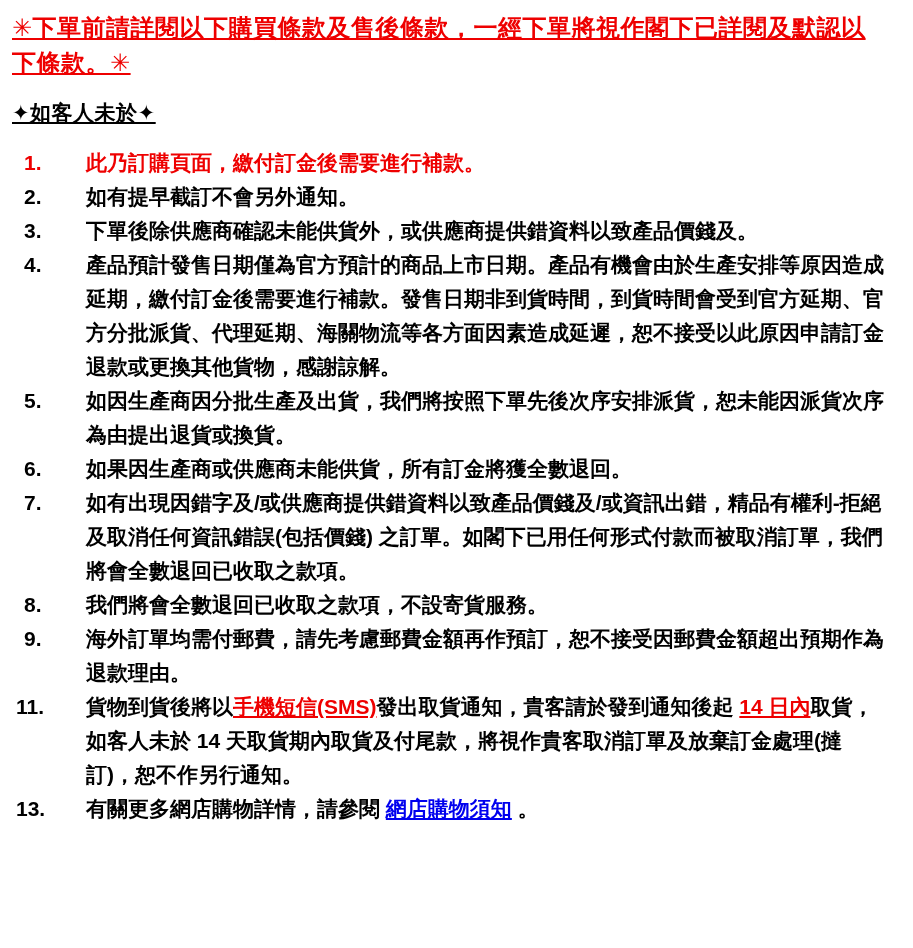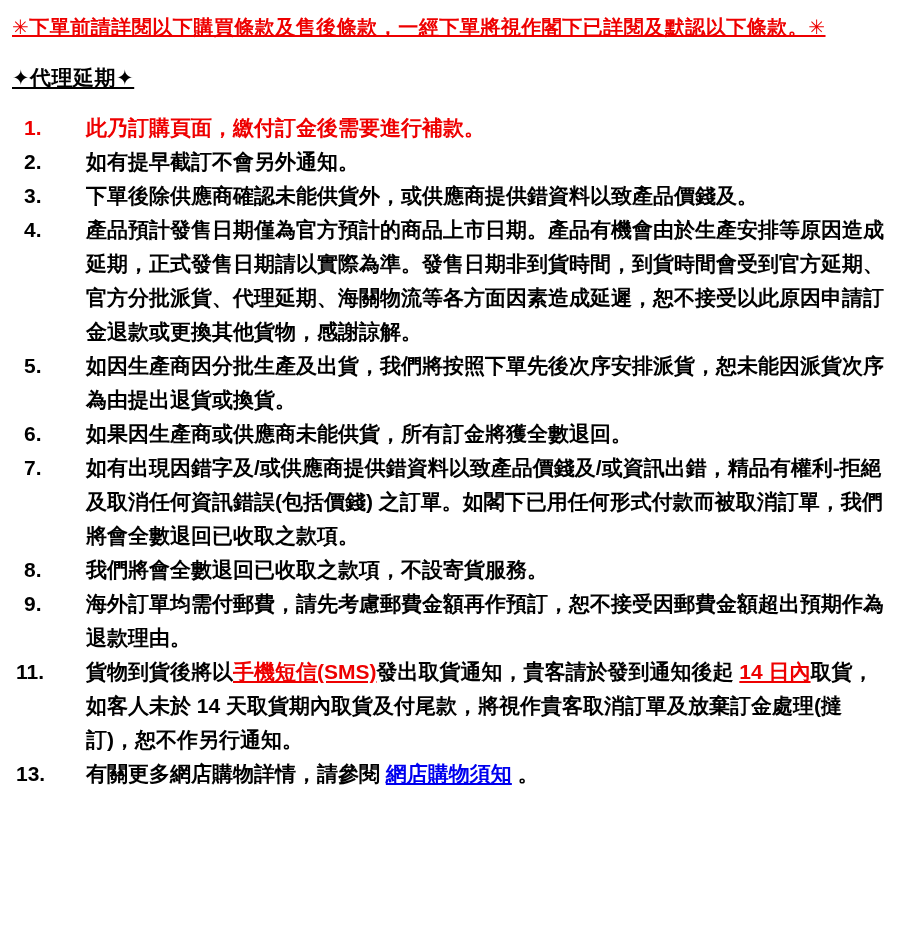--- a/index.html
+++ b/index.html
@@ -18,21 +18,21 @@
     padding: 10px 24px 10px 12px;
     font-family: "Liberation Sans", "DejaVu Sans", sans-serif;
     font-weight: 700;
     font-size: 21px;
     line-height: 34px;
     color: var(--text-black);
   }
   .doc-title {
     color: var(--accent-red);
     text-decoration: underline;
-    font-size: 20px;
+    font-size: 24px;
     line-height: 35px;
     margin-bottom: 15px;
     letter-spacing: 0.5px;
   }
   .section-heading {
     color: var(--text-black);
     text-decoration: underline;
     font-size: 21px;
     line-height: 35px;
     margin-bottom: 16px;
@@ -63,38 +63,38 @@
     color: var(--link-blue);
     text-decoration: underline;
     cursor: pointer;
   }
 </style>
 </head>
 <body>
 
 <div class="doc-title">✳下單前請詳閱以下購買條款及售後條款，一經下單將視作閣下已詳閱及默認以下條款。✳</div>
 
-<div class="section-heading">✦代理延期✦</div>
+<div class="section-heading">✦如客人未於✦</div>
 
 <div class="terms-list" id="terms-list">
     <div class="term-item red">
       <span class="term-num">1.</span>
       <span class="term-text"><span>此乃訂購頁面，繳付訂金後需要進行補款。</span></span>
     </div>
     <div class="term-item">
       <span class="term-num">2.</span>
       <span class="term-text"><span>如有提早截訂不會另外通知。</span></span>
     </div>
     <div class="term-item">
       <span class="term-num">3.</span>
       <span class="term-text"><span>下單後除供應商確認未能供貨外，或供應商提供錯資料以致產品價錢及。</span></span>
     </div>
     <div class="term-item">
       <span class="term-num">4.</span>
-      <span class="term-text"><span>產品預計發售日期僅為官方預計的商品上市日期。產品有機會由於生產安排等原因造成延期，正式發售日期請以實際為準。發售日期非到貨時間，到貨時間會受到官方延期、官方分批派貨、代理延期、海關物流等各方面因素造成延遲，恕不接受以此原因申請訂金退款或更換其他貨物，感謝諒解。</span></span>
+      <span class="term-text"><span>產品預計發售日期僅為官方預計的商品上市日期。產品有機會由於生產安排等原因造成延期，繳付訂金後需要進行補款。發售日期非到貨時間，到貨時間會受到官方延期、官方分批派貨、代理延期、海關物流等各方面因素造成延遲，恕不接受以此原因申請訂金退款或更換其他貨物，感謝諒解。</span></span>
     </div>
     <div class="term-item">
       <span class="term-num">5.</span>
       <span class="term-text"><span>如因生產商因分批生產及出貨，我們將按照下單先後次序安排派貨，恕未能因派貨次序為由提出退貨或換貨。</span></span>
     </div>
     <div class="term-item">
       <span class="term-num">6.</span>
       <span class="term-text"><span>如果因生產商或供應商未能供貨，所有訂金將獲全數退回。</span></span>
     </div>
     <div class="term-item">

